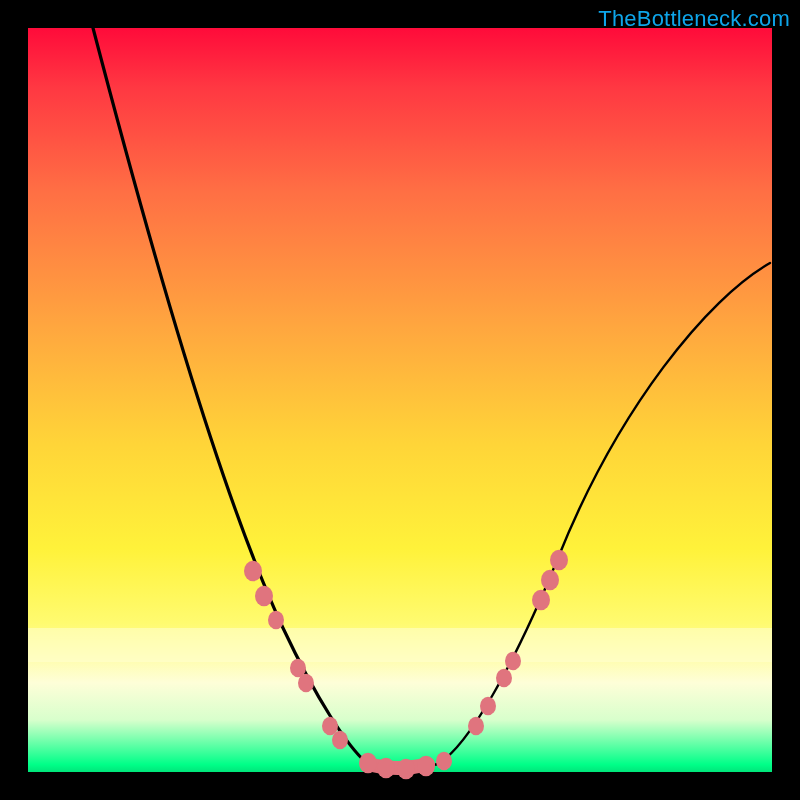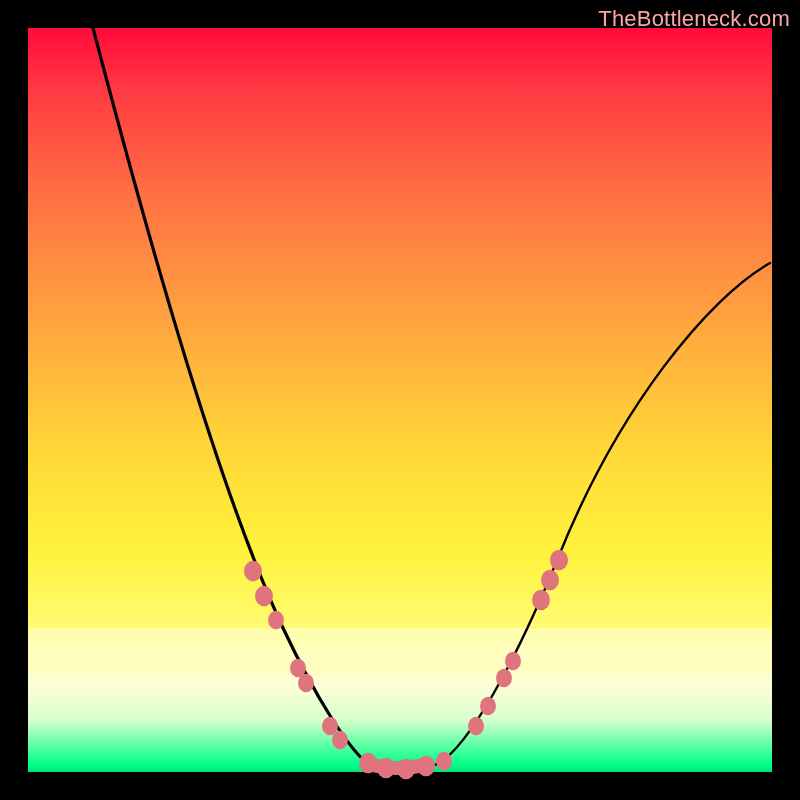--- a/index.html
+++ b/index.html
@@ -37,21 +37,21 @@
     left: 0;
     width: 100%;
     height: 34px;
     top: 600px;
     background: rgba(255,255,210,0.55);
   }
   .watermark {
     position: absolute;
     top: 6px;
     right: 10px;
-    color: #fca5a5;
+    color: #0ea5e9;
     font-size: 22px;
     letter-spacing: 0.2px;
     font-weight: 500;
     user-select: none;
   }
   svg.curve {
     position: absolute;
     left: 0;
     top: 0;
     width: 744px;

